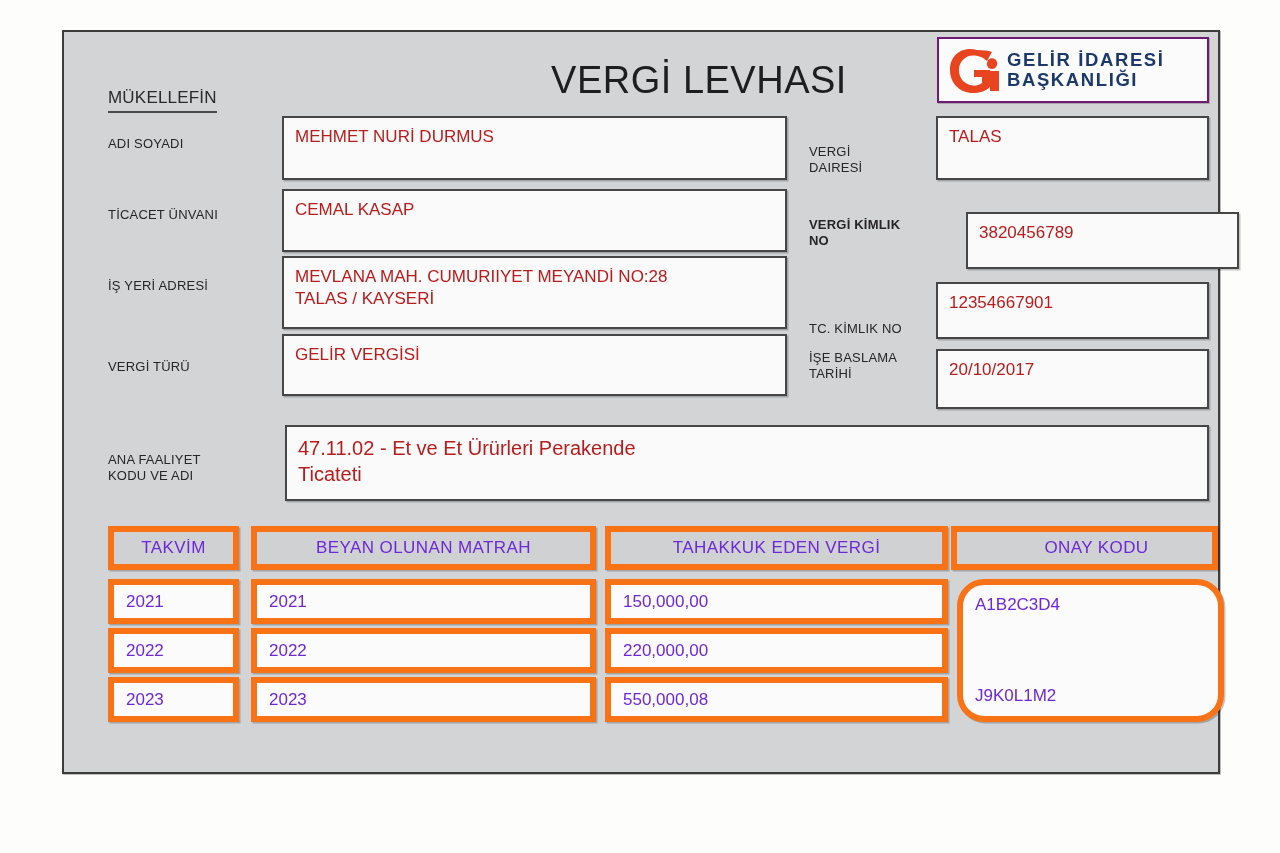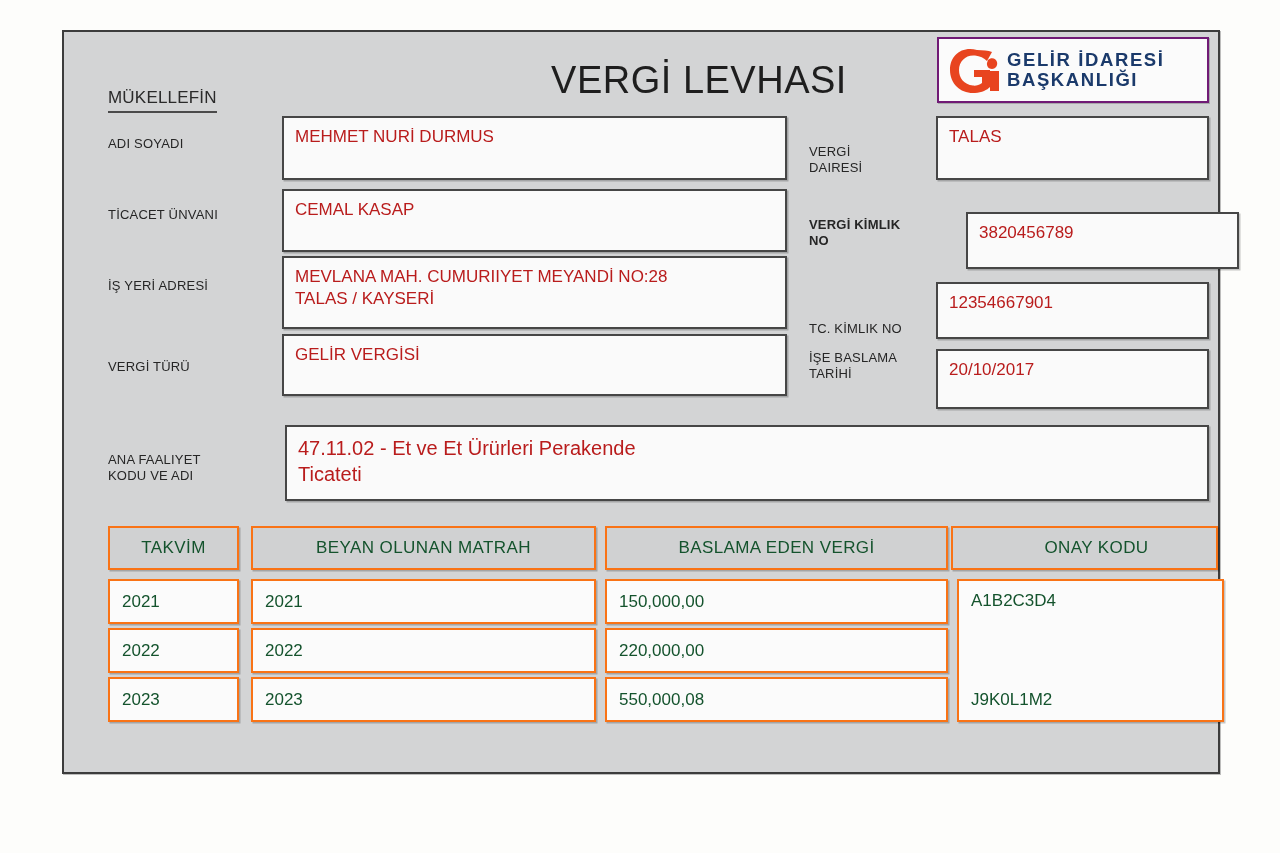--- a/index.html
+++ b/index.html
@@ -86,24 +86,24 @@
     line-height: 1.30;
     white-space: pre-line;
     overflow: hidden;
   }
   .fld-box.small { font-size: 20px; }
 
   
   #tbl { position: absolute; left: 44px; top: 494px; }
   .cell {
     position: absolute;
-    border: 2px solid #f97316;
+    border: 6px solid #f97316;
     box-shadow: 1.5px 1.5px 0 rgba(0,0,0,.22);
     font-size: 17px;
-    color: #14532d;
+    color: #6d28d9;
     overflow: hidden;
   }
   .cell.head {
     background: #d0d1d2;
     display: flex; align-items: center; justify-content: center;
     letter-spacing: .4px;
   }
   .cell.body {
     background: #fbfbfb;
     display: flex; align-items: center;
@@ -165,34 +165,34 @@
   <div class="fld-box" style="left:872px; top:317px; width:273px; height:60px;">20/10/2017</div>
 
   <div class="fld-label" style="left:44px; top:420px;">ANA FAALIYET
 KODU VE ADI</div>
   <div class="fld-box small" style="left:221px; top:393px; width:924px; height:76px;">47.11.02 - Et ve Et Ürürleri Perakende
 Ticateti</div>
 
   <div id="tbl">
     <div class="cell head" style="left:0px;   top:0px; width:131px; height:44px;">TAKVİM</div>
     <div class="cell head" style="left:143px; top:0px; width:345px; height:44px;">BEYAN OLUNAN MATRAH</div>
-    <div class="cell head" style="left:497px; top:0px; width:343px; height:44px;">BASLAMA EDEN VERGİ</div>
+    <div class="cell head" style="left:497px; top:0px; width:343px; height:44px;">TAHAKKUK EDEN VERGİ</div>
     <div class="cell head" style="left:843px; top:0px; width:267px; height:44px;padding-left:24px;">ONAY KODU</div>
 
     <div class="cell body" style="left:0px;   top:53px; width:131px; height:45px;">2021</div>
     <div class="cell body" style="left:143px; top:53px; width:345px; height:45px;">2021</div>
     <div class="cell body" style="left:497px; top:53px; width:343px; height:45px;">150,000,00</div>
 
     <div class="cell body" style="left:0px;   top:102px; width:131px; height:45px;">2022</div>
     <div class="cell body" style="left:143px; top:102px; width:345px; height:45px;">2022</div>
     <div class="cell body" style="left:497px; top:102px; width:343px; height:45px;">220,000,00</div>
 
     <div class="cell body" style="left:0px;   top:151px; width:131px; height:45px;">2023</div>
     <div class="cell body" style="left:143px; top:151px; width:345px; height:45px;">2023</div>
     <div class="cell body" style="left:497px; top:151px; width:343px; height:45px;">550,000,08</div>
 
-    <div class="cell onay" style="left:849px; top:53px; width:267px; height:143px;">
+    <div class="cell onay" style="left:849px; top:53px; width:267px; height:143px;border-radius:27px;">
       <span>A1B2C3D4</span>
       <span>J9K0L1M2</span>
     </div>
   </div>
 
 </div>
 
 </body></html>

